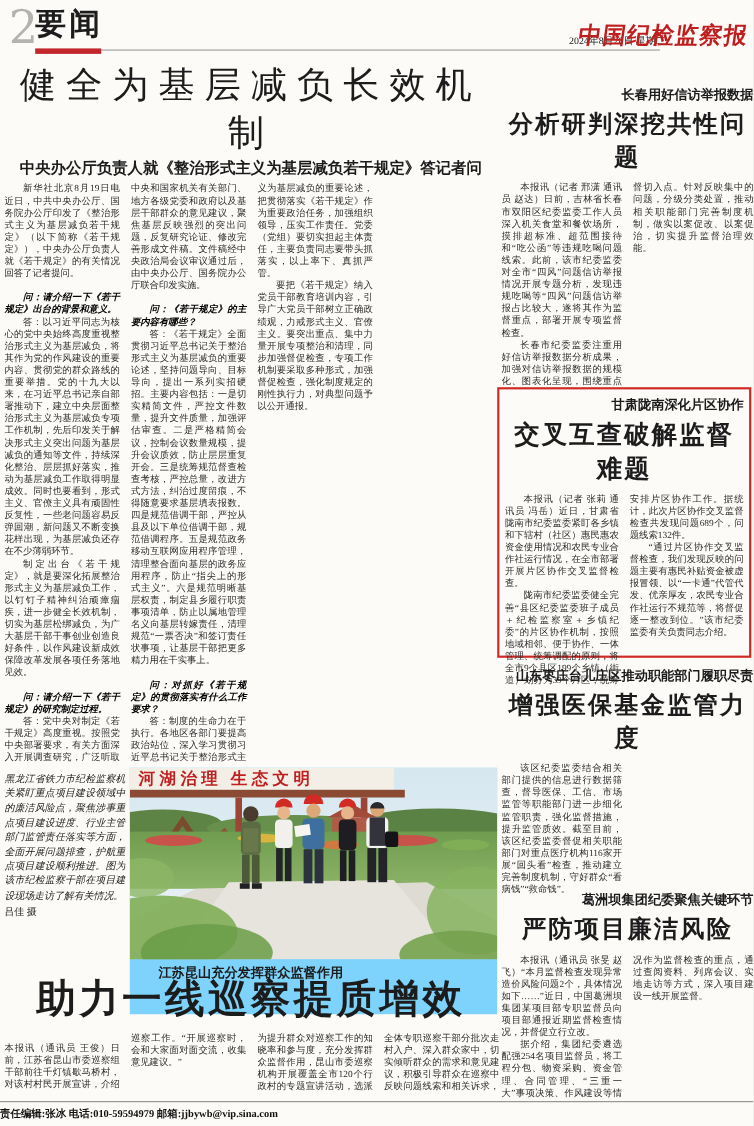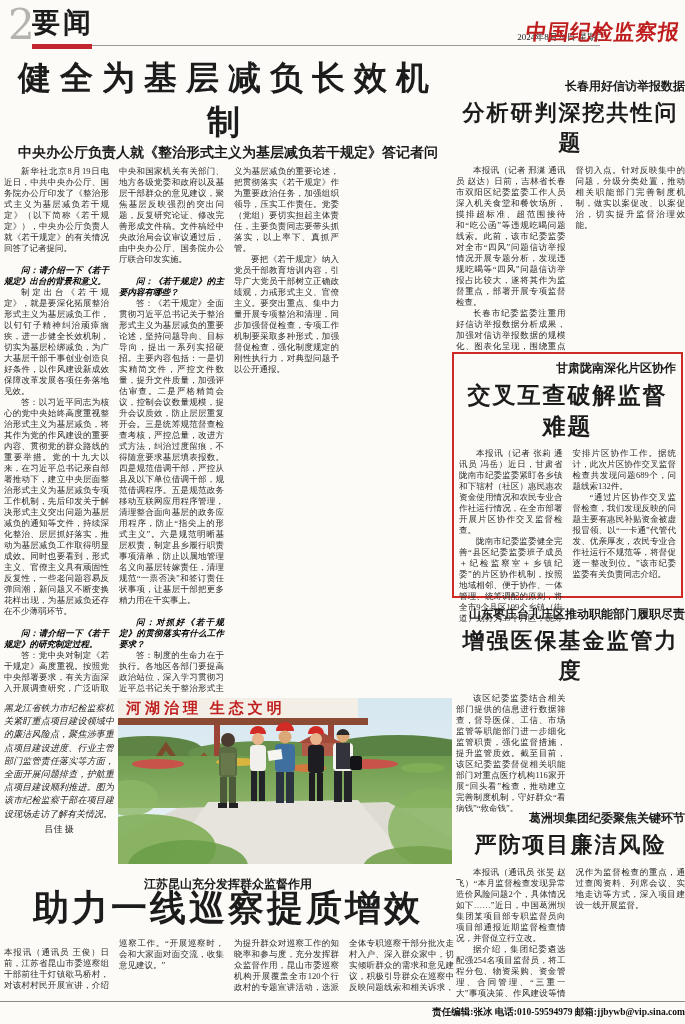--- a/index.html
+++ b/index.html
@@ -11,56 +11,56 @@
   .pagenum{position:absolute;left:8px;top:4px;font-size:42px;line-height:42px;color:#b5b3b0;
            font-family:"DejaVu Serif",serif;}
   .section{position:absolute;left:32px;top:8px;font-size:28px;line-height:30px;font-weight:bold;letter-spacing:3px;}
   .header-rule{position:absolute;left:32px;top:45px;width:568px;height:1px;background:#9a9a9a;}
   .header-redbar{position:absolute;left:32px;top:44px;width:60px;height:5px;background:#c1272d;}
   .edition-date{position:absolute;left:470px;top:31px;width:135px;font-size:9px;text-align:right;color:#222;}
   .masthead{position:absolute;right:5px;top:18px;font-size:21px;font-weight:bold;color:#bf1e1e;
             transform:skewX(-8deg);letter-spacing:1px;white-space:nowrap;}
 
   
-  .main-headline{position:absolute;left:0;top:56px;width:456px;text-align:center;font-weight:bold;}
+  .main-headline{position:absolute;left:0;top:56px;width:456px;text-align:center;font-weight:normal;}
   .main-headline .l1{font-size:33px;line-height:44px;letter-spacing:9px;}
   .main-headline .l2{font-size:33px;line-height:44px;letter-spacing:2px;}
   .main-sub{position:absolute;left:0;top:144px;width:456px;text-align:center;font-size:14px;font-weight:bold;}
   .main-body{position:absolute;left:4px;top:166px;width:450px;height:530px;
              column-count:4;column-gap:10px;column-fill:auto;overflow:hidden;
              font-size:8.5px;line-height:11px;text-align:justify;color:#2a2a2a;}
   .main-body p,.colbody p{margin:0;text-indent:2em;}
   .main-body p.q,.colbody p.q{font-style:italic;font-weight:bold;color:#000;margin-top:11px;}
 
   
   .photo-caption{position:absolute;left:4px;top:702px;width:110px;height:172px;overflow:hidden;
                  font-size:9px;line-height:13.2px;text-align:justify;font-style:italic;color:#222;}
-  .photo-caption .credit{text-align:center;font-style:normal;margin-top:2px;}
-  .news-photo{position:absolute;left:118px;top:698px;width:334px;height:166px;overflow:hidden;background:#eab308;}
+  .photo-caption .credit{text-align:left;font-style:normal;margin-top:2px;}
+  .news-photo{position:absolute;left:118px;top:698px;width:334px;height:224px;overflow:hidden;background:#7dd3fc;}
 
   
   .bl-kicker{position:absolute;left:0;top:876px;width:456px;text-align:center;font-size:12px;font-weight:bold;}
   .bl-headline{position:absolute;left:0;top:884px;width:456px;text-align:center;font-size:36px;font-weight:bold;letter-spacing:3px;}
   .bl-body{position:absolute;left:4px;top:938px;width:450px;height:62px;
            column-count:4;column-gap:10px;column-fill:auto;overflow:hidden;
            font-size:8.5px;line-height:11px;text-align:justify;color:#2a2a2a;}
 
   
   .r-art{position:absolute;left:456px;width:229px;}
   .r-kicker{text-align:right;font-size:12px;font-weight:bold;margin:0 0 3px 0;}
   .r-headline{text-align:center;font-size:22px;font-weight:bold;letter-spacing:2px;margin:0 0 7px 0;}
   .colbody{column-count:2;column-gap:10px;column-fill:auto;overflow:hidden;
            font-size:8.5px;line-height:11px;text-align:justify;color:#2a2a2a;}
   .redbox{position:absolute;left:452px;top:352px;width:231px;height:246px;border:2px solid #cf2b24;
           background:#fcfbf8;padding:6px 5px 4px 5px;box-sizing:border-box;}
   .redbox .r-headline{font-size:23px;margin-bottom:6px;}
 
   
   .footer-rule{position:absolute;left:0;top:1001px;width:685px;height:1px;background:#8d8d8d;}
-  .footer-text{position:absolute;left:0;top:1006px;width:685px;text-align:right;font-size:9.5px;font-weight:bold;color:#111;}
+  .footer-text{position:absolute;left:0;top:1006px;width:685px;text-align:left;font-size:9.5px;font-weight:bold;color:#111;}
 </style>
 </head>
 <body>
 
 <div class="page" data-interactable="false">
 
   <div class="pagenum" data-interactable="false">2</div>
   <div class="section" data-interactable="false">要闻</div>
   <div class="header-rule" data-interactable="false"></div>
   <div class="header-redbar" data-interactable="false"></div>
@@ -68,22 +68,22 @@
   <div class="masthead" data-interactable="false">中国纪检监察报</div>
 
   <div class="main-headline" data-interactable="false">
     <div class="l1" data-interactable="false">健全为基层减负长效机制</div>
   </div>
   <div class="main-sub" data-interactable="false">中央办公厅负责人就《整治形式主义为基层减负若干规定》答记者问</div>
   <div class="main-body" data-interactable="false">
 
   <p data-interactable="false">新华社北京8月19日电 近日，中共中央办公厅、国务院办公厅印发了《整治形式主义为基层减负若干规定》（以下简称《若干规定》），中央办公厅负责人就《若干规定》的有关情况回答了记者提问。</p>
       <p data-interactable="false" class="q">问：请介绍一下《若干规定》出台的背景和意义。</p>
+      <p data-interactable="false">答：以习近平同志为核心的党中央始终高度重视整治形式主义为基层减负，将其作为党的作风建设的重要内容、贯彻党的群众路线的重要举措。党的十九大以来，在习近平总书记亲自部署推动下，建立中央层面整治形式主义为基层减负专项工作机制，先后印发关于解决形式主义突出问题为基层减负的通知等文件，持续深化整治、层层抓好落实，推动为基层减负工作取得明显成效。同时也要看到，形式主义、官僚主义具有顽固性反复性，一些老问题容易反弹回潮，新问题又不断变换花样出现，为基层减负还存在不少薄弱环节。</p>
       <p data-interactable="false">制定出台《若干规定》，就是要深化拓展整治形式主义为基层减负工作，以钉钉子精神纠治顽瘴痼疾，进一步健全长效机制，切实为基层松绑减负，为广大基层干部干事创业创造良好条件，以作风建设新成效保障改革发展各项任务落地见效。</p>
-      <p data-interactable="false">答：以习近平同志为核心的党中央始终高度重视整治形式主义为基层减负，将其作为党的作风建设的重要内容、贯彻党的群众路线的重要举措。党的十九大以来，在习近平总书记亲自部署推动下，建立中央层面整治形式主义为基层减负专项工作机制，先后印发关于解决形式主义突出问题为基层减负的通知等文件，持续深化整治、层层抓好落实，推动为基层减负工作取得明显成效。同时也要看到，形式主义、官僚主义具有顽固性反复性，一些老问题容易反弹回潮，新问题又不断变换花样出现，为基层减负还存在不少薄弱环节。</p>
       <p data-interactable="false" class="q">问：请介绍一下《若干规定》的研究制定过程。</p>
       <p data-interactable="false">答：党中央对制定《若干规定》高度重视。按照党中央部署要求，有关方面深入开展调查研究，广泛听取中央和国家机关有关部门、地方各级党委和政府以及基层干部群众的意见建议，聚焦基层反映强烈的突出问题，反复研究论证、修改完善形成文件稿。文件稿经中央政治局会议审议通过后，由中央办公厅、国务院办公厅联合印发实施。</p>
       <p data-interactable="false" class="q">问：《若干规定》的主要内容有哪些？</p>
       <p data-interactable="false">答：《若干规定》全面贯彻习近平总书记关于整治形式主义为基层减负的重要论述，坚持问题导向、目标导向，提出一系列实招硬招。主要内容包括：一是切实精简文件，严控文件数量，提升文件质量，加强评估审查。二是严格精简会议，控制会议数量规模，提升会议质效，防止层层重复开会。三是统筹规范督查检查考核，严控总量，改进方式方法，纠治过度留痕，不得随意要求基层填表报数。四是规范借调干部，严控从县及以下单位借调干部，规范借调程序。五是规范政务移动互联网应用程序管理，清理整合面向基层的政务应用程序，防止“指尖上的形式主义”。六是规范明晰基层权责，制定县乡履行职责事项清单，防止以属地管理名义向基层转嫁责任，清理规范“一票否决”和签订责任状事项，让基层干部把更多精力用在干实事上。</p>
       <p data-interactable="false" class="q">问：对抓好《若干规定》的贯彻落实有什么工作要求？</p>
       <p data-interactable="false">答：制度的生命力在于执行。各地区各部门要提高政治站位，深入学习贯彻习近平总书记关于整治形式主义为基层减负的重要论述，把贯彻落实《若干规定》作为重要政治任务，加强组织领导，压实工作责任。党委（党组）要切实担起主体责任，主要负责同志要带头抓落实，以上率下、真抓严管。</p>
       <p data-interactable="false">要把《若干规定》纳入党员干部教育培训内容，引导广大党员干部树立正确政绩观，力戒形式主义、官僚主义。要突出重点、集中力量开展专项整治和清理，同步加强督促检查，专项工作机制要采取多种形式，加强督促检查，强化制度规定的刚性执行力，对典型问题予以公开通报。</p>
     </div>
 
   <div class="photo-caption" data-interactable="false">

